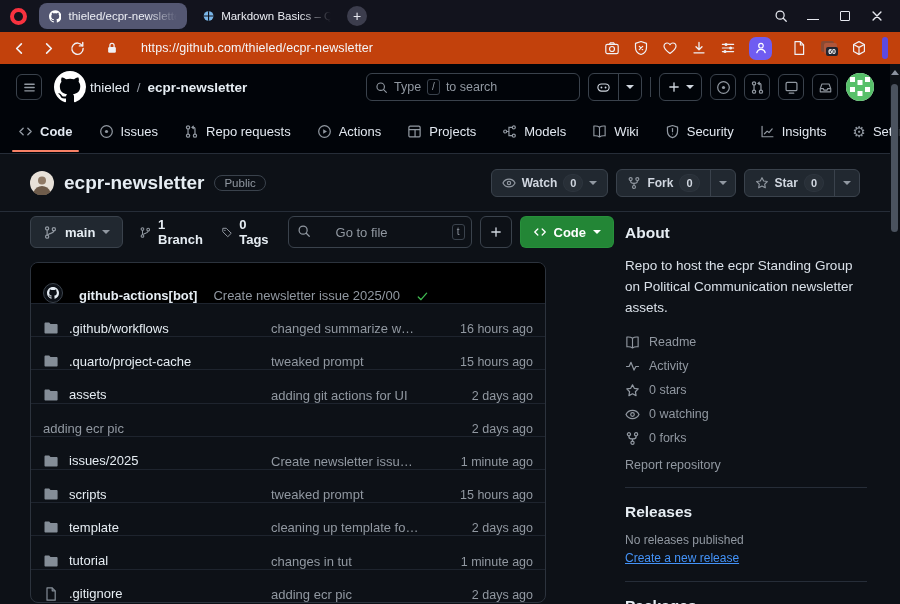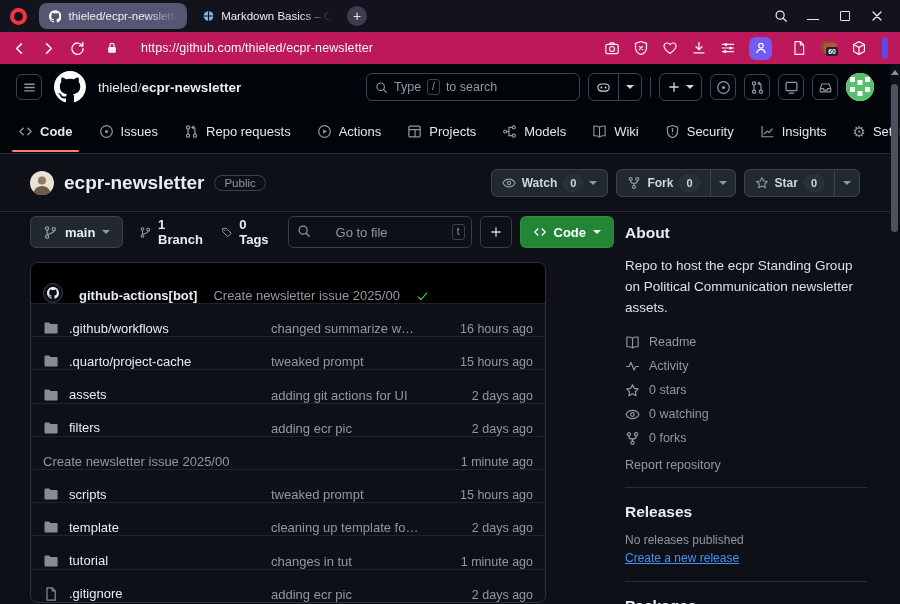--- a/index.html
+++ b/index.html
@@ -12,36 +12,36 @@
   .opera-o{width:17px;height:17px;border:4px solid #f8323f;border-radius:50%;margin-right:6px;flex:none}
   .tab{display:flex;align-items:center;gap:7px;height:26px;border-radius:8px;padding:0 10px;max-width:148px;color:#eceef4;font-size:11.5px;white-space:nowrap}
   .tab.active{background:#545772}
   .tab .t-title{overflow:hidden;-webkit-mask-image:linear-gradient(90deg,#000 72%,transparent);mask-image:linear-gradient(90deg,#000 72%,transparent)}
   .newtab{width:20px;height:20px;border-radius:50%;background:#3c3d4d;color:#e8e9f0;display:flex;align-items:center;justify-content:center;font-size:14px;flex:none}
   .tb-right{margin-left:auto;display:flex;align-items:center;gap:18px;color:#e6e8ef;padding-right:6px}
   .wc{width:14px;height:14px;display:flex;align-items:center;justify-content:center}
   .wc-min{width:12px;border-bottom:1.6px solid #e6e8ef;height:7px}
   .wc-max{width:10px;height:10px;border:1.6px solid #e6e8ef;border-radius:1px}
 
-  .addressbar{position:absolute;left:0;top:32px;right:0;height:32px;background:#be185d;display:flex;align-items:center;padding:0 12px;gap:14px;color:#f0f1f6}
+  .addressbar{position:absolute;left:0;top:32px;right:0;height:32px;background:#c2410c;display:flex;align-items:center;padding:0 12px;gap:14px;color:#f0f1f6}
   .url{font-size:12.5px;color:#f4f5f9;letter-spacing:.1px;margin-left:8px}
   .ab-right{margin-left:auto;display:flex;align-items:center;gap:13px}
   .pbadge{width:23px;height:23px;border-radius:7px;background:#6f5cf1;display:flex;align-items:center;justify-content:center;color:#fff}
   .ext60{position:relative;width:18px;height:16px}
   .ext60 .b1{position:absolute;left:1px;top:1px;width:13px;height:11px;background:#8a4a33;border-radius:2px}
   .ext60 .b2{position:absolute;left:4px;top:3px;width:13px;height:11px;background:#b0563a;border-radius:2px}
   .ext60 .num{position:absolute;right:0;bottom:0;background:#23242e;color:#fff;font-size:7px;font-weight:bold;padding:0 2px;border-radius:2px;line-height:9px}
   .sidepill{width:6px;height:22px;border-radius:3px;background:#5d4ae0;margin-left:2px}
 
   
   .page{position:absolute;left:0;top:64px;right:0;bottom:0;background:#0d1117}
 
   .gh-header{position:absolute;left:0;top:0;right:10px;height:46px;background:#010409;display:flex;align-items:center;padding:0 16px}
   .sqbtn{height:26px;min-width:26px;border:1px solid #3a424c;border-radius:6px;display:flex;align-items:center;justify-content:center;color:#9198a1;background:transparent}
-  .crumb{display:flex;align-items:flex-start;font-size:13.5px;color:#e6edf3;margin-left:12px;white-space:nowrap}
+  .crumb{display:flex;align-items:flex-start;gap:7px;font-size:13.5px;color:#e6edf3;margin-left:4px;white-space:nowrap}
   .crumb .sep{color:#9198a1}
   .crumb .repo{font-weight:bold}
   .gh-search{margin-left:auto;width:214px;height:28px;border:1px solid #3a424c;border-radius:6px;display:flex;align-items:center;gap:6px;padding:0 8px;color:#9198a1;font-size:12.5px}
   .kbd{border:1px solid #3a424c;border-radius:3px;font-size:10px;padding:0 4px;line-height:14px;color:#9198a1}
   .split{display:flex;align-items:center;height:28px;border:1px solid #3a424c;border-radius:6px;margin-left:8px;color:#d1d7e0}
   .split .seg{padding:0 7px;display:flex;align-items:center;gap:5px;height:100%}
   .split .seg+.seg{border-left:1px solid #3a424c}
   .vdiv{width:1px;height:20px;background:#3a424c;margin:0 8px}
   .caret{width:0;height:0;border-left:4px solid transparent;border-right:4px solid transparent;border-top:4px solid currentColor;display:inline-block}
   .hdr-icons{display:flex;align-items:center;gap:8px;margin-left:8px}
@@ -620,30 +620,30 @@
           <div class="fname">
               <svg class="ic" width="16" height="16" viewBox="0 0 16 16">
                 <use href="#i-folder"></use>
               </svg>
               <span>assets</span>
             </div>
           <div class="fmsg">adding git actions for UI</div>
           <div class="ftime">2 days ago</div>
         </div>
         <div class="frow">
+          <div class="fmsg">adding ecr pic</div>
+          <div class="ftime">2 days ago</div>
+        </div>
+        <div class="frow">
           <div class="fname">
               <svg class="ic" width="16" height="16" viewBox="0 0 16 16">
                 <use href="#i-folder"></use>
               </svg>
-              <span>filters</span>
-            </div>
-          <div class="fmsg">adding ecr pic</div>
-          <div class="ftime">2 days ago</div>
-        </div>
-        <div class="frow">
+              <span>issues/2025</span>
+            </div>
           <div class="fmsg">Create newsletter issue 2025/00</div>
           <div class="ftime">1 minute ago</div>
         </div>
         <div class="frow">
           <div class="fname">
               <svg class="ic" width="16" height="16" viewBox="0 0 16 16">
                 <use href="#i-folder"></use>
               </svg>
               <span>scripts</span>
             </div>

